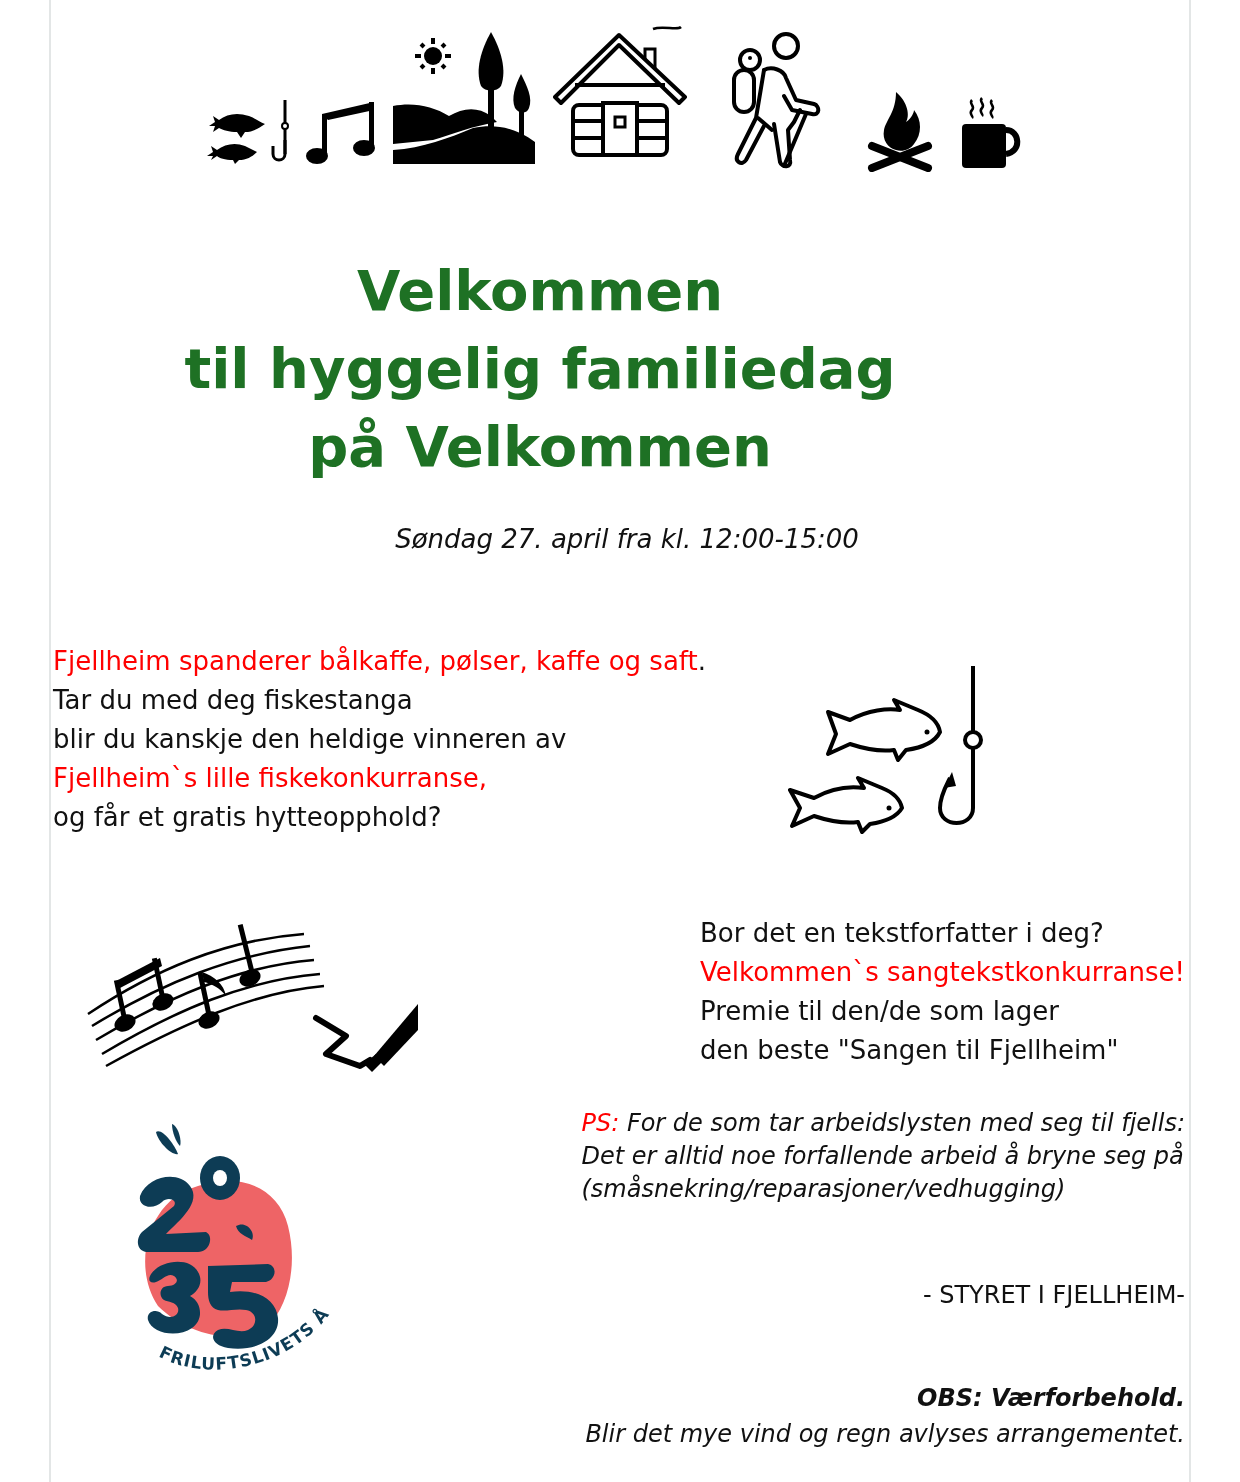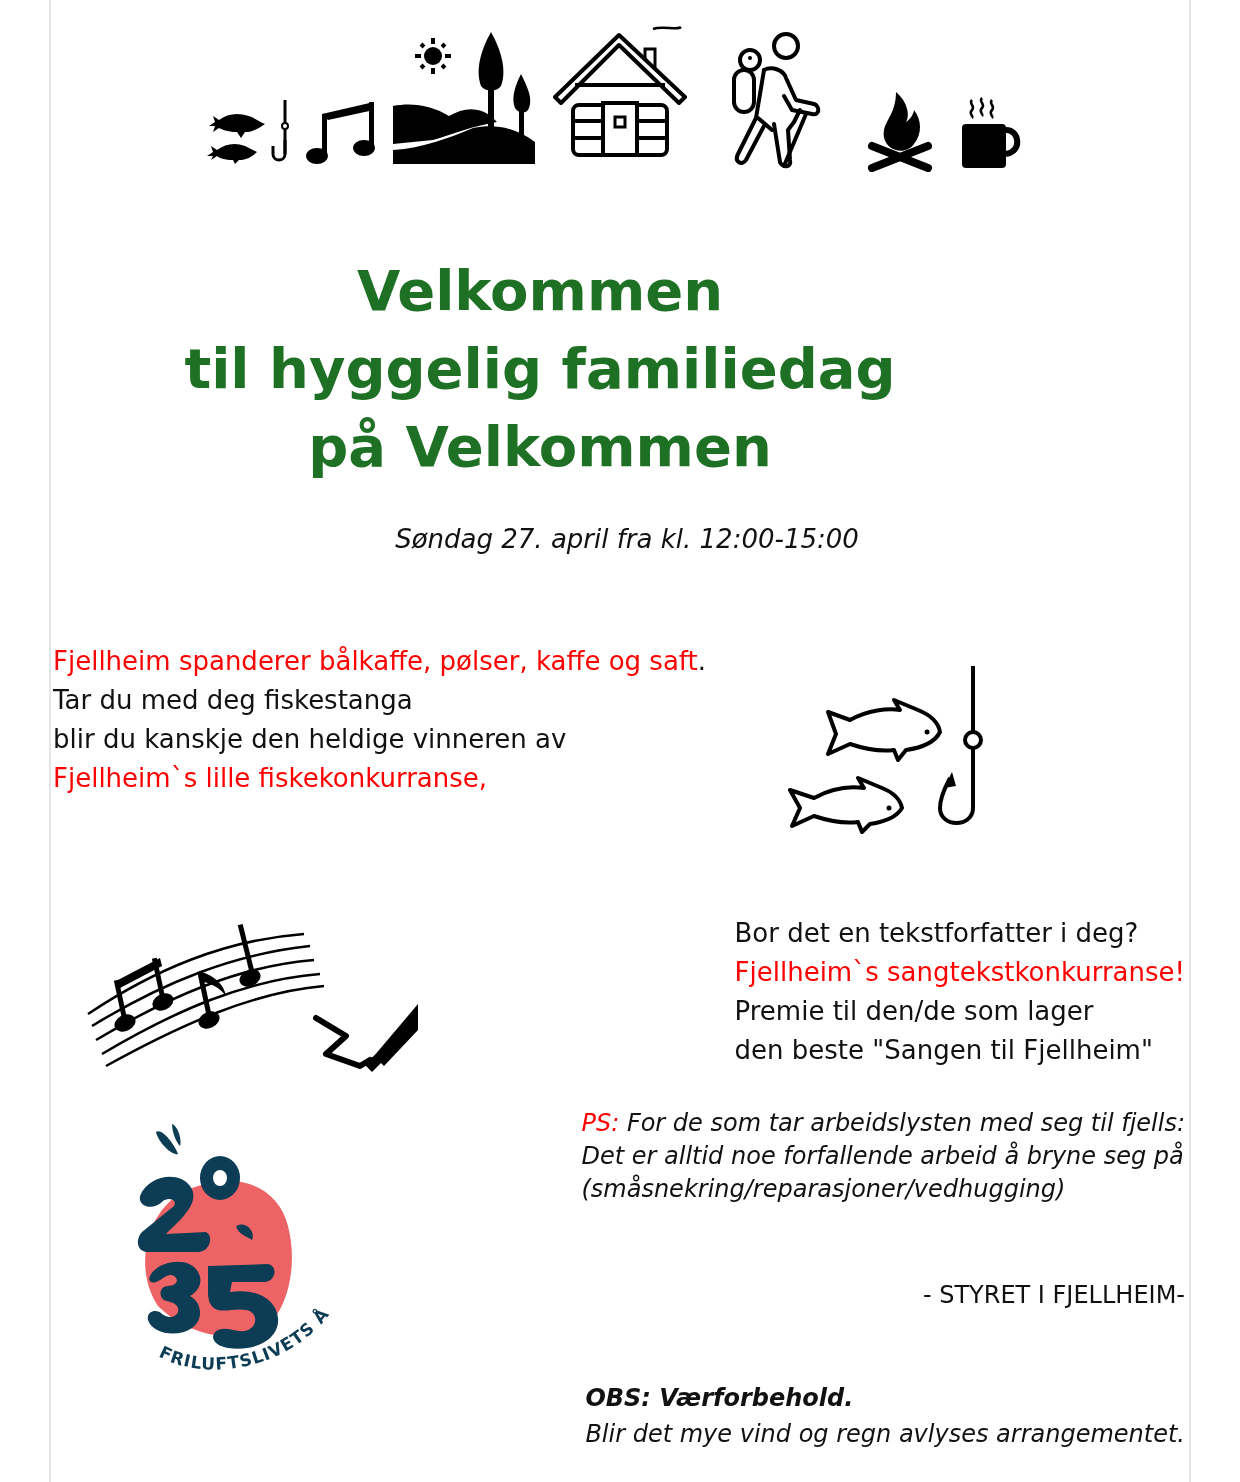--- a/index.html
+++ b/index.html
@@ -30,21 +30,21 @@
   }
   .ps {
     position: absolute; right: 55px; top: 1107px; text-align: left;
     font-family: "DejaVu Sans", sans-serif; font-style: italic; font-size: 24px; line-height: 33px; color: #111;
   }
   .sign {
     position: absolute; right: 55px; top: 1281px; text-align: left;
     font-family: "DejaVu Sans", sans-serif; font-size: 24px; color: #111;
   }
   .obs {
-    position: absolute; right: 55px; top: 1380px; text-align: left;
+    position: absolute; right: 55px; top: 1380px; text-align: right;
     font-family: "DejaVu Sans", sans-serif; font-style: italic; font-size: 24px; line-height: 36px; color: #111;
   }
   .obs b { font-weight: bold; }
   svg { display: block; }
 </style>
 </head>
 <body>
 
 <div class="page"></div>
 
@@ -148,20 +148,21 @@
   <div>på Velkommen</div>
 </div>
 
 <div class="date">Søndag 27. april fra kl. 12:00-15:00</div>
 
 <div class="block1">
   <div><span class="red">Fjellheim spanderer bålkaffe, pølser, kaffe og saft</span><span>.</span></div>
   <div>Tar du med deg fiskestanga</div>
   <div>blir du kanskje den heldige vinneren av</div>
   <div class="red">Fjellheim`s lille fiskekonkurranse,</div>
+  <div>og får et gratis hytteopphold?</div>
 </div>
 
 <div class="abs" style="left:788px;top:662px;">
   <svg width="200" height="176" viewBox="0 0 200 176">
     <g fill="#fff" stroke="#000" stroke-width="4" stroke-linejoin="round">
       <path d="M40 50 L62 58 C80 48 100 46 112 48 L106 38 L130 48 C140 52 150 58 152 70 C146 82 132 86 118 88 L110 98 L106 88 C90 90 74 86 62 82 L40 92 L48 72 Z"></path>
       <path d="M2 128 L26 136 C44 126 62 124 76 126 L70 116 L94 126 C104 130 112 136 114 146 C108 156 96 160 82 162 L74 170 L70 160 C54 162 38 158 26 154 L4 164 L12 146 Z"></path>
     </g>
     <circle cx="139" cy="70" r="2.5" fill="#000"></circle>
     <circle cx="101" cy="146" r="2.5" fill="#000"></circle>
@@ -194,21 +195,21 @@
       <rect x="160" y="14" width="5" height="54" transform="rotate(-14 162 40)"></rect>
     </g>
     <path d="M232 108 L262 126 L242 144 L276 156 L286 150" fill="none" stroke="#000" stroke-width="6" stroke-linecap="round" stroke-linejoin="round"></path>
     <path d="M290 146 L334 94 L334 120 L300 156 Z" fill="#000"></path>
     <path d="M280 154 L292 144 L298 152 L288 162 Z" fill="#000"></path>
   </svg>
 </div>
 
 <div class="block2">
   <div>Bor det en tekstforfatter i deg?</div>
-  <div class="red">Fjellheim`s sangtekstkonkurranse!</div>
+  <div class="red">Velkommen`s sangtekstkonkurranse!</div>
   <div>Premie til den/de som lager</div>
   <div>den beste "Sangen til Fjellheim"</div>
 </div>
 
 <div class="ps">
   <div><span class="red">PS:</span><span> For de som tar arbeidslysten med seg til fjells:</span></div>
   <div>Det er alltid noe forfallende arbeid å bryne seg på</div>
   <div>(småsnekring/reparasjoner/vedhugging)</div>
 </div>
 

